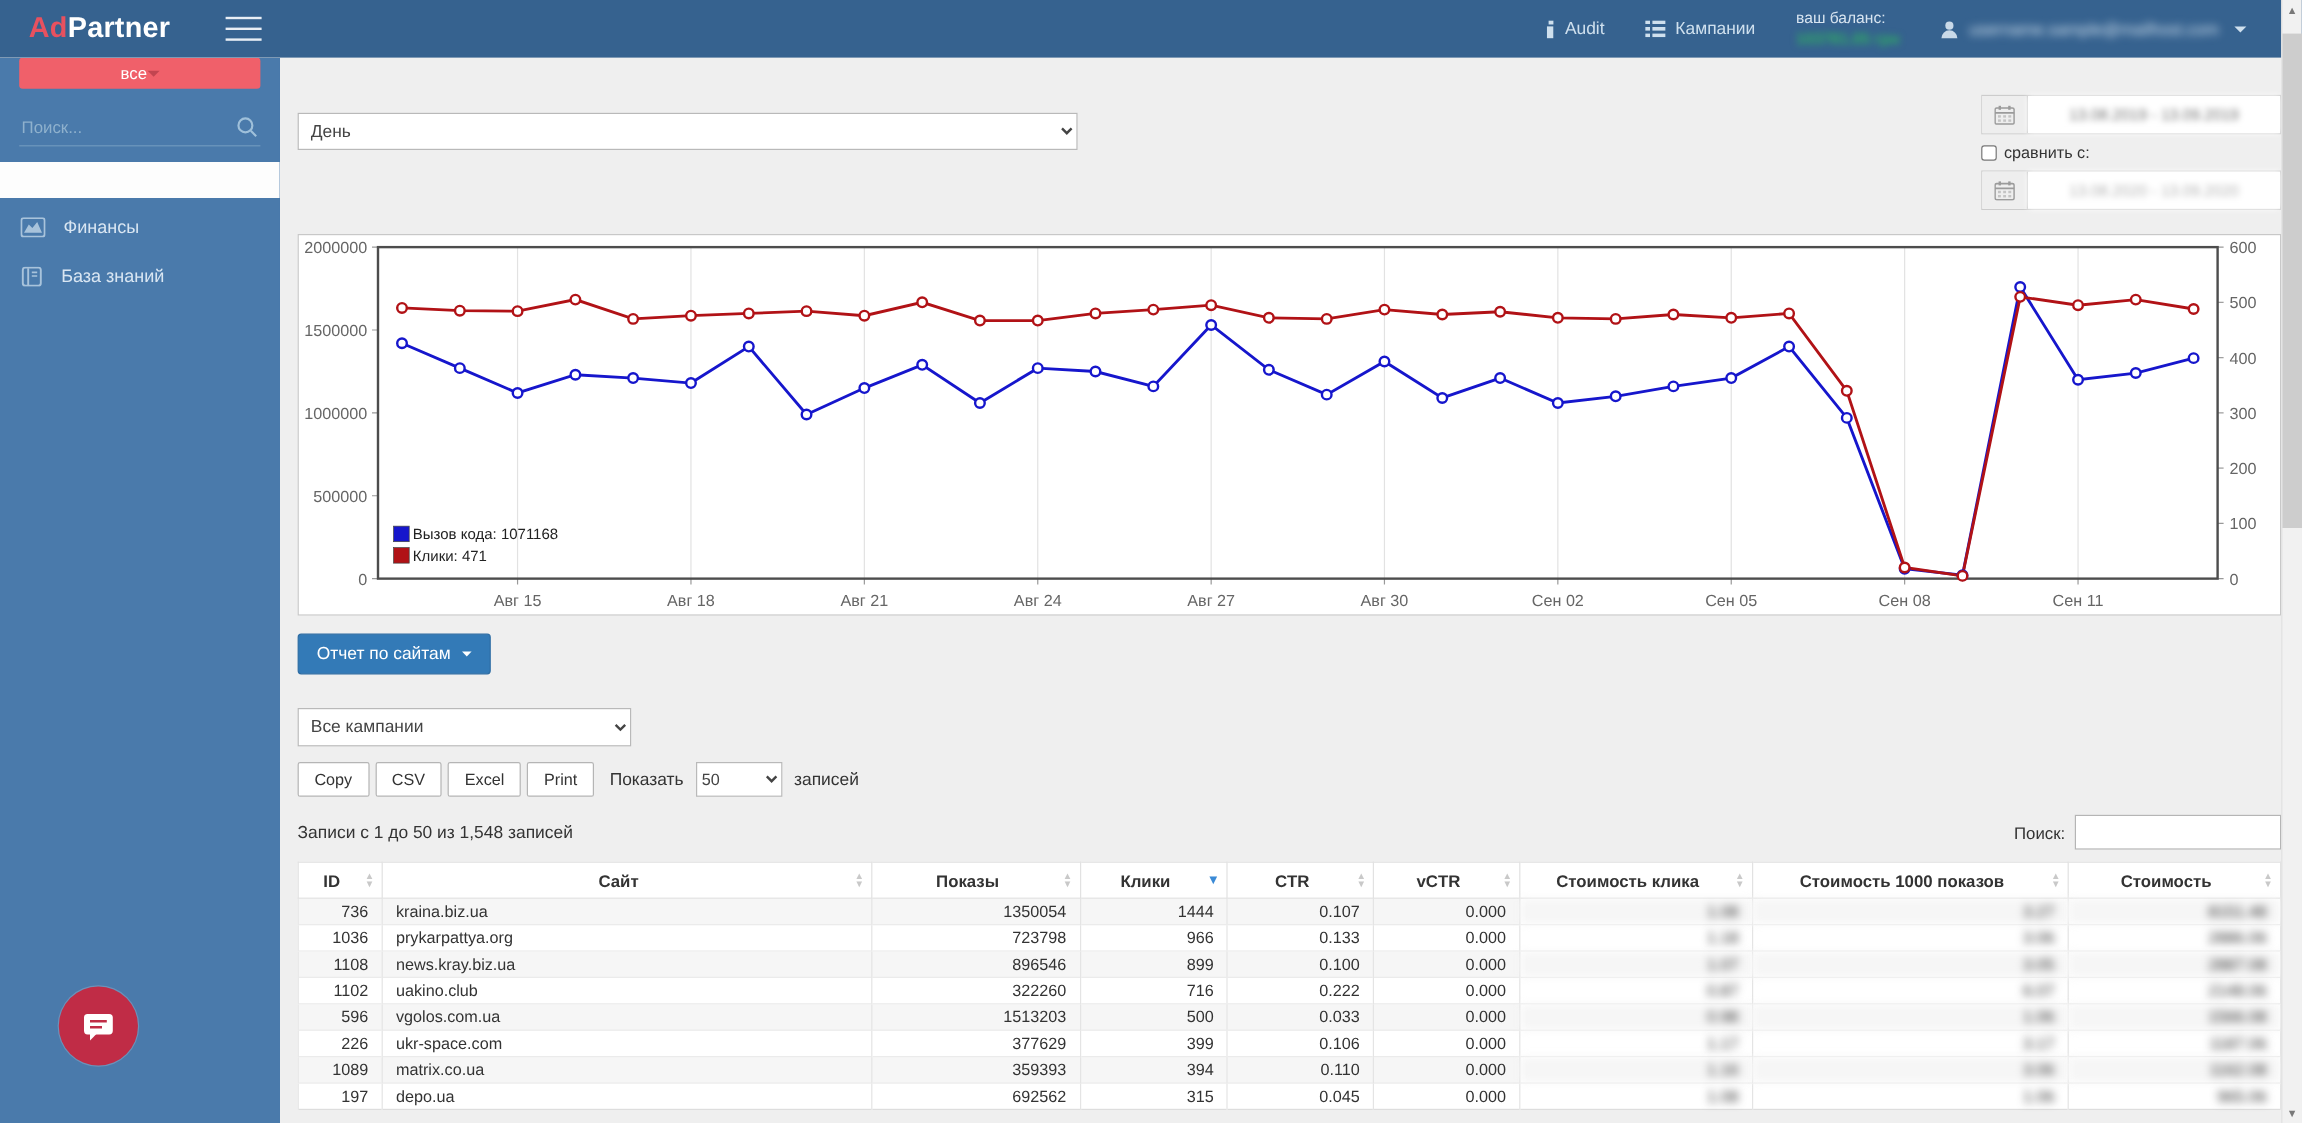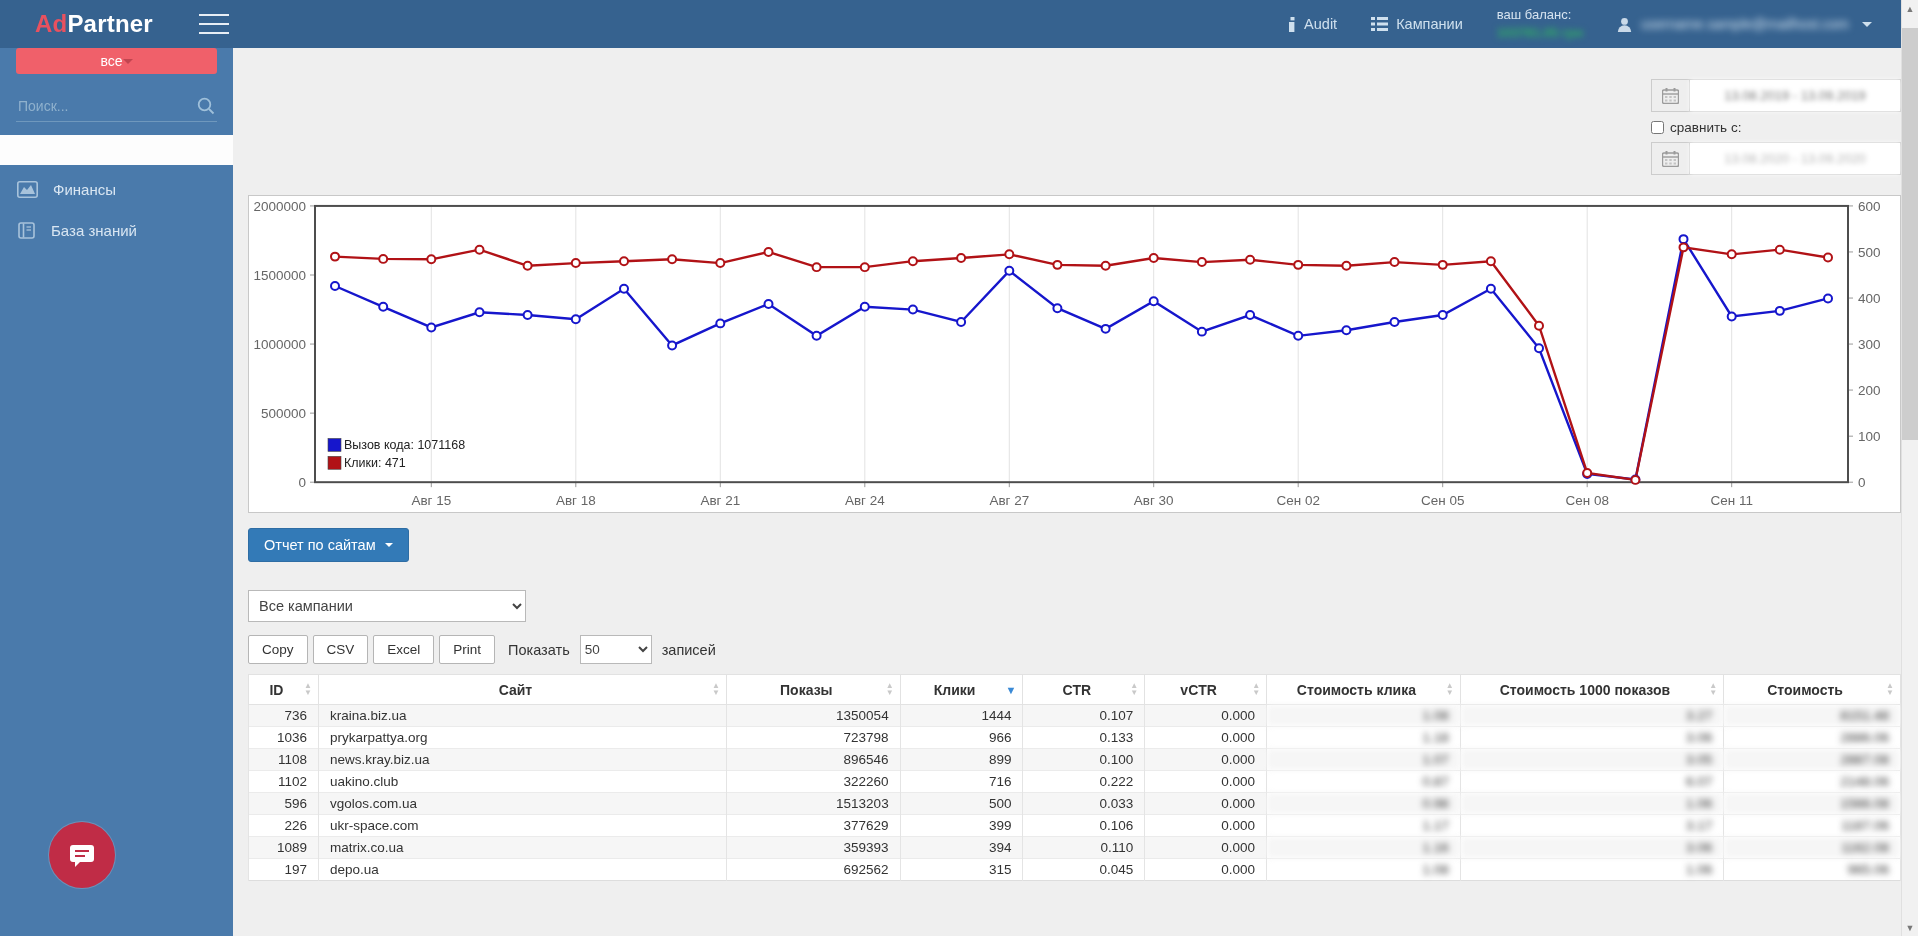--- a/index.html
+++ b/index.html
@@ -3,21 +3,21 @@
 <meta charset="utf-8">
 <style>
   * { box-sizing: border-box; }
   html,body { margin:0; padding:0; }
   body {
     width:1918px; height:936px; overflow:hidden;
     font-family:"Liberation Sans", sans-serif;
     background:#efefef;
   }
   
-  .navbar { position:fixed; top:0; left:0; width:1918px; height:48px; background:#36628f; display:flex; align-items:center; z-index:50;padding-left:11px; }
+  .navbar { position:fixed; top:0; left:0; width:1918px; height:48px; background:#36628f; display:flex; align-items:center; z-index:50; }
   .logo { margin-left:24px; font-size:24px; font-weight:600; letter-spacing:.2px; cursor:pointer; white-space:nowrap; }
   .logo .ad { color:#e8515f; } .logo .partner { color:#fff; }
   .hamburger { margin-left:42px; cursor:pointer; padding:4px; }
   .hamburger div { width:30px; height:2px; background:#e8eef5; margin:7px 0; }
   .nav-right { margin-left:auto; display:flex; align-items:center; gap:34px; margin-right:46px; }
   .nav-link { display:flex; align-items:center; gap:8px; color:#cfe0ee; font-size:14.5px; cursor:pointer; }
   .nav-link svg { display:block; }
   .balance { font-size:13px; line-height:1.4; color:#d7e4f0; }
   .balance .val { color:#2fae62; font-weight:bold; filter:blur(3.2px); }
   .user { display:flex; align-items:center; gap:9px; color:#cfe0ee; cursor:pointer; }
@@ -174,20 +174,21 @@
       <path d="M8 21 L8 27 L14 21 Z" fill="#ffffff"></path>
     </svg>
   </div>
 </div>
 
 <div class="main">
   <div class="page-title">Статистика по сайтам</div>
 
   <div class="toolbar-row">
     <div>
+      <select class="period-select"><option>День</option></select>
     </div>
     <div class="dates">
       <div class="date-row">
         <span class="date-ico">
           <svg width="17" height="16" viewBox="0 0 17 16">
               <rect x="0.5" y="2" width="16" height="13.5" rx="1.5" fill="none" stroke="#9b9b9b" stroke-width="1.4"></rect>
               <line x1="0.5" y1="6" x2="16.5" y2="6" stroke="#9b9b9b" stroke-width="1.4"></line>
               <rect x="3.5" y="0" width="2" height="3.5" fill="#9b9b9b"></rect>
               <rect x="11.5" y="0" width="2" height="3.5" fill="#9b9b9b"></rect>
               <rect x="3" y="8" width="2.4" height="2" fill="#c4c4c4"></rect>
@@ -361,20 +362,27 @@
 
   <select class="campaign-select"><option>Все кампании</option></select>
 
   <div class="export-row">
     <span><button class="btn-sm">Copy</button><button class="btn-sm">CSV</button><button class="btn-sm">Excel</button><button class="btn-sm">Print</button></span>
     <span class="show-lbl">Показать</span>
     <select class="size-select"><option>50</option></select>
     <span class="rec-lbl">записей</span>
   </div>
 
+  <div class="info-row">
+    <span class="records-info">Записи с 1 до 50 из 1,548 записей</span>
+    <span class="search-box">
+      <span>Поиск:</span>
+      <input type="text" style="">
+    </span>
+  </div>
 
   <table class="stats">
     <colgroup>
         <col style="width: 70px;">
         <col style="width: 409px;">
         <col style="width: 174px;">
         <col style="width: 123px;">
         <col style="width: 122px;">
         <col style="width: 122px;">
         <col style="width: 194px;">

